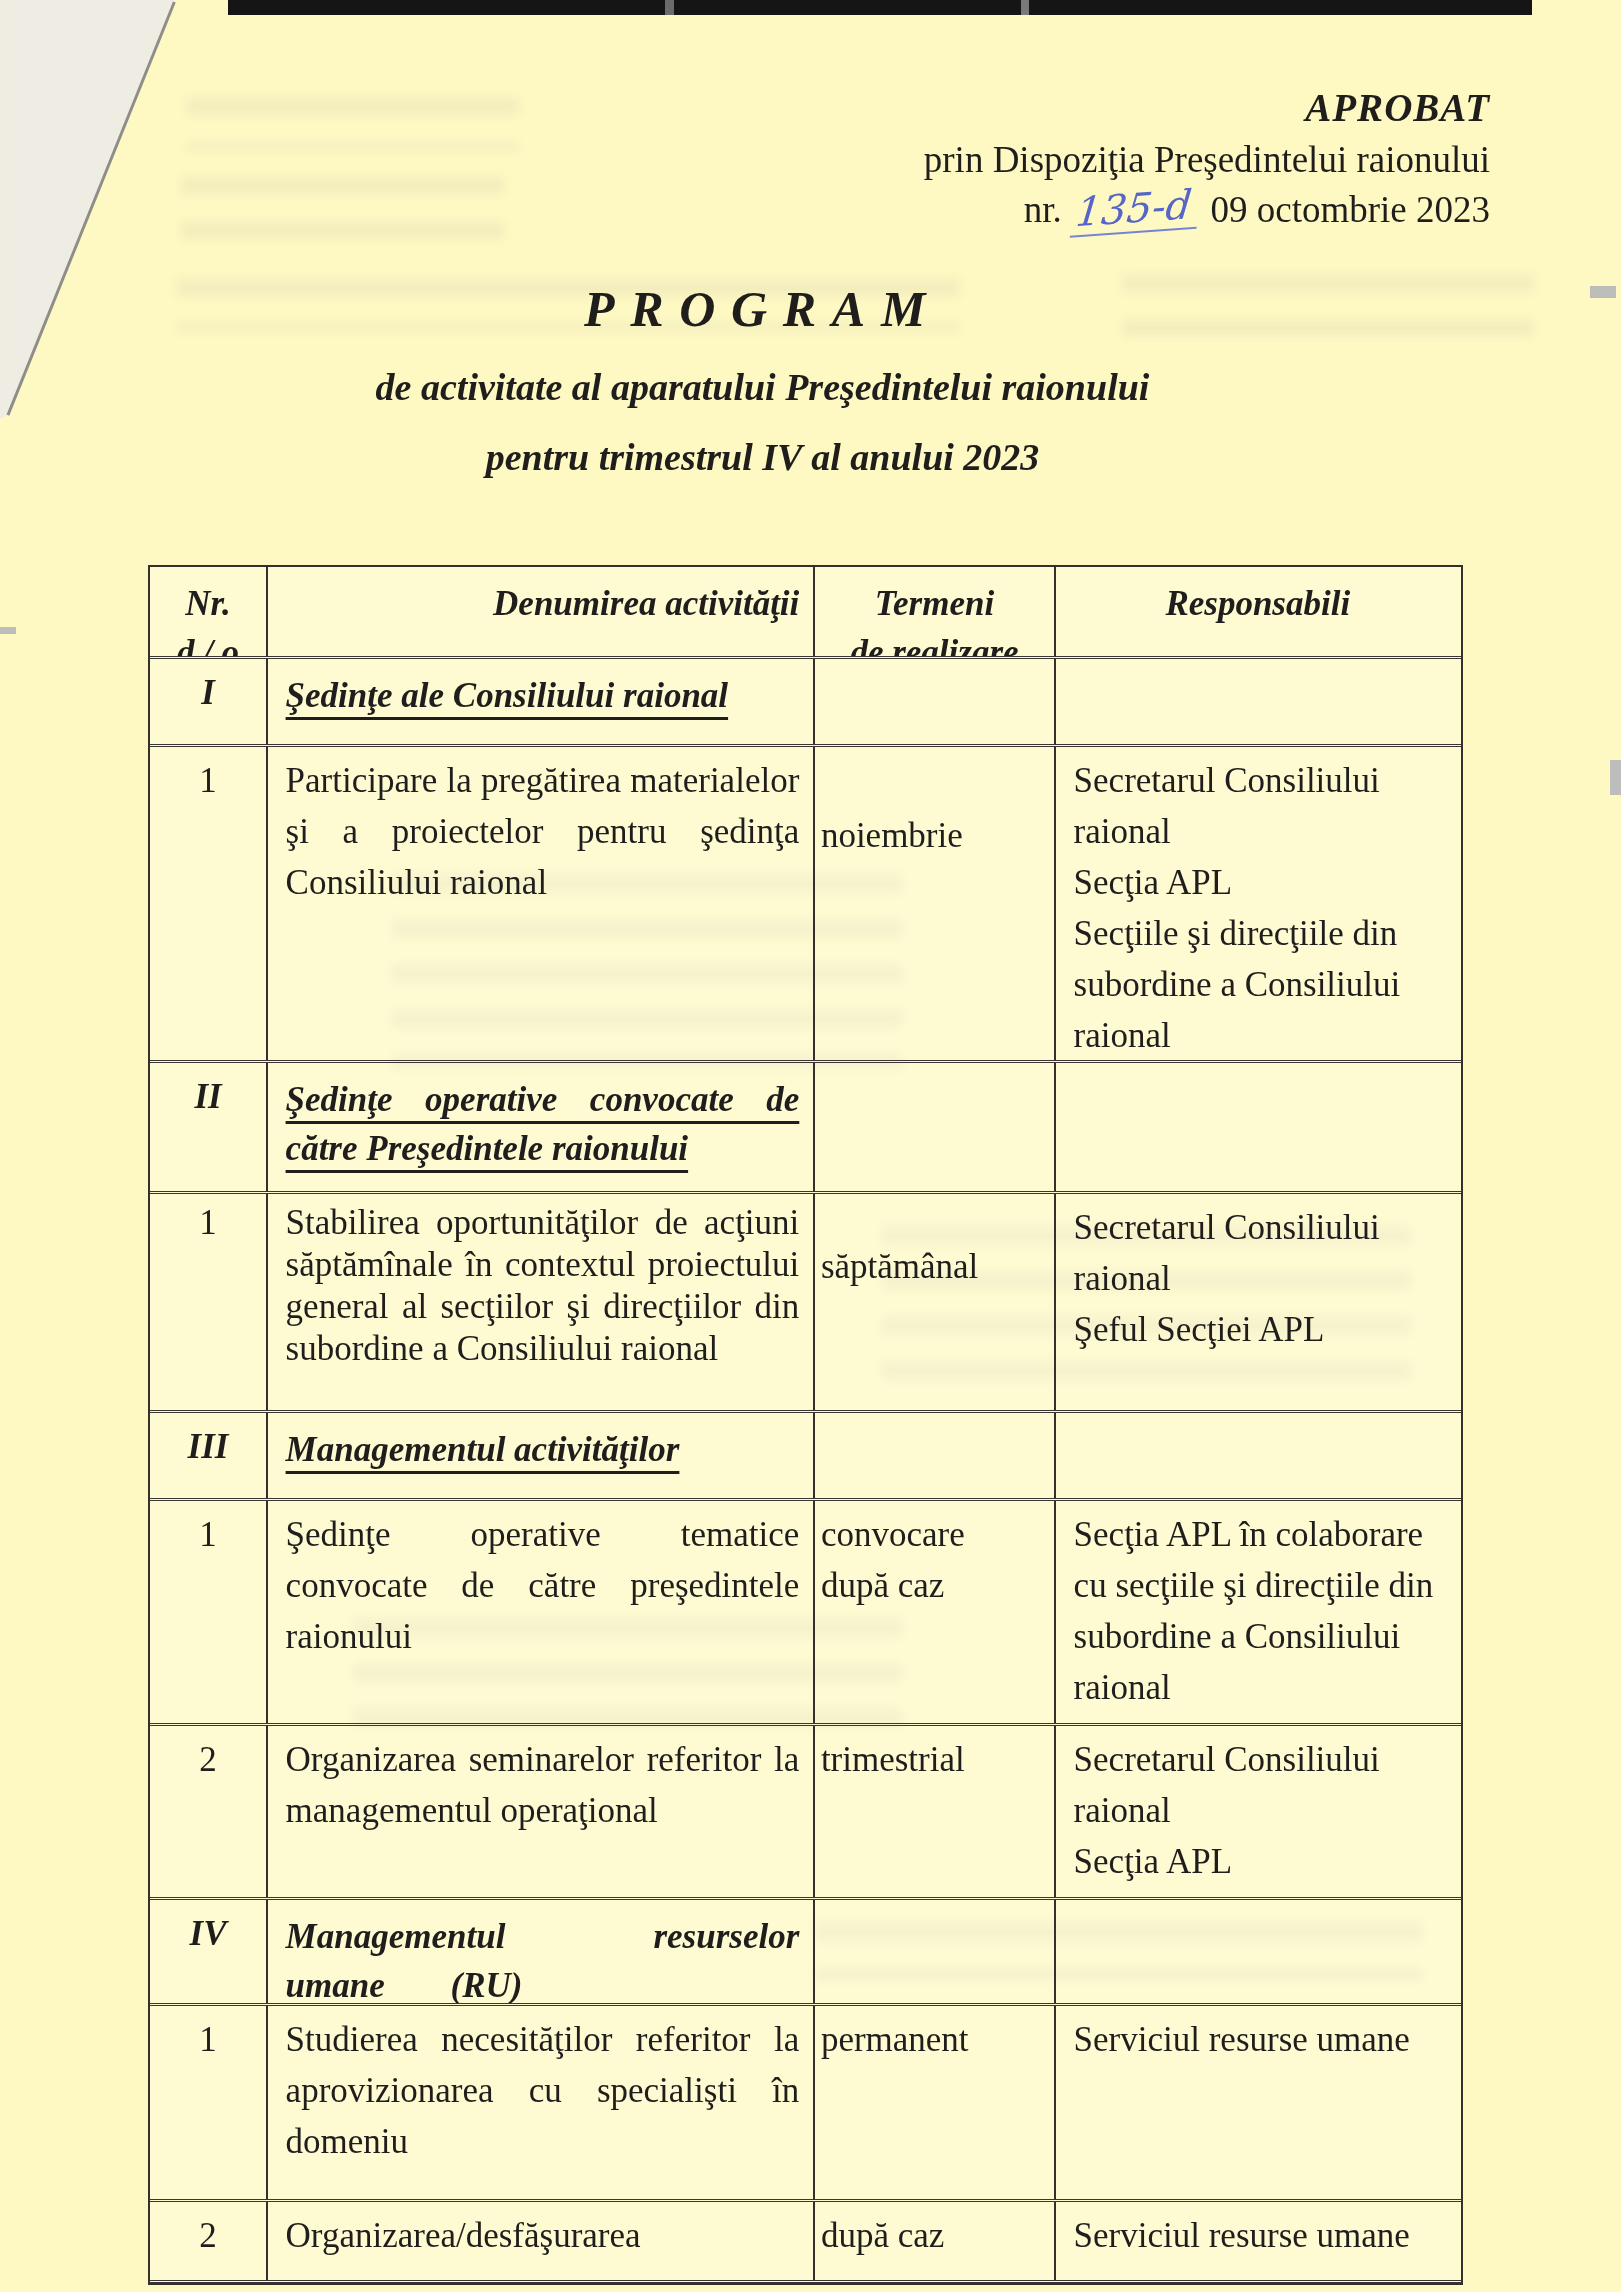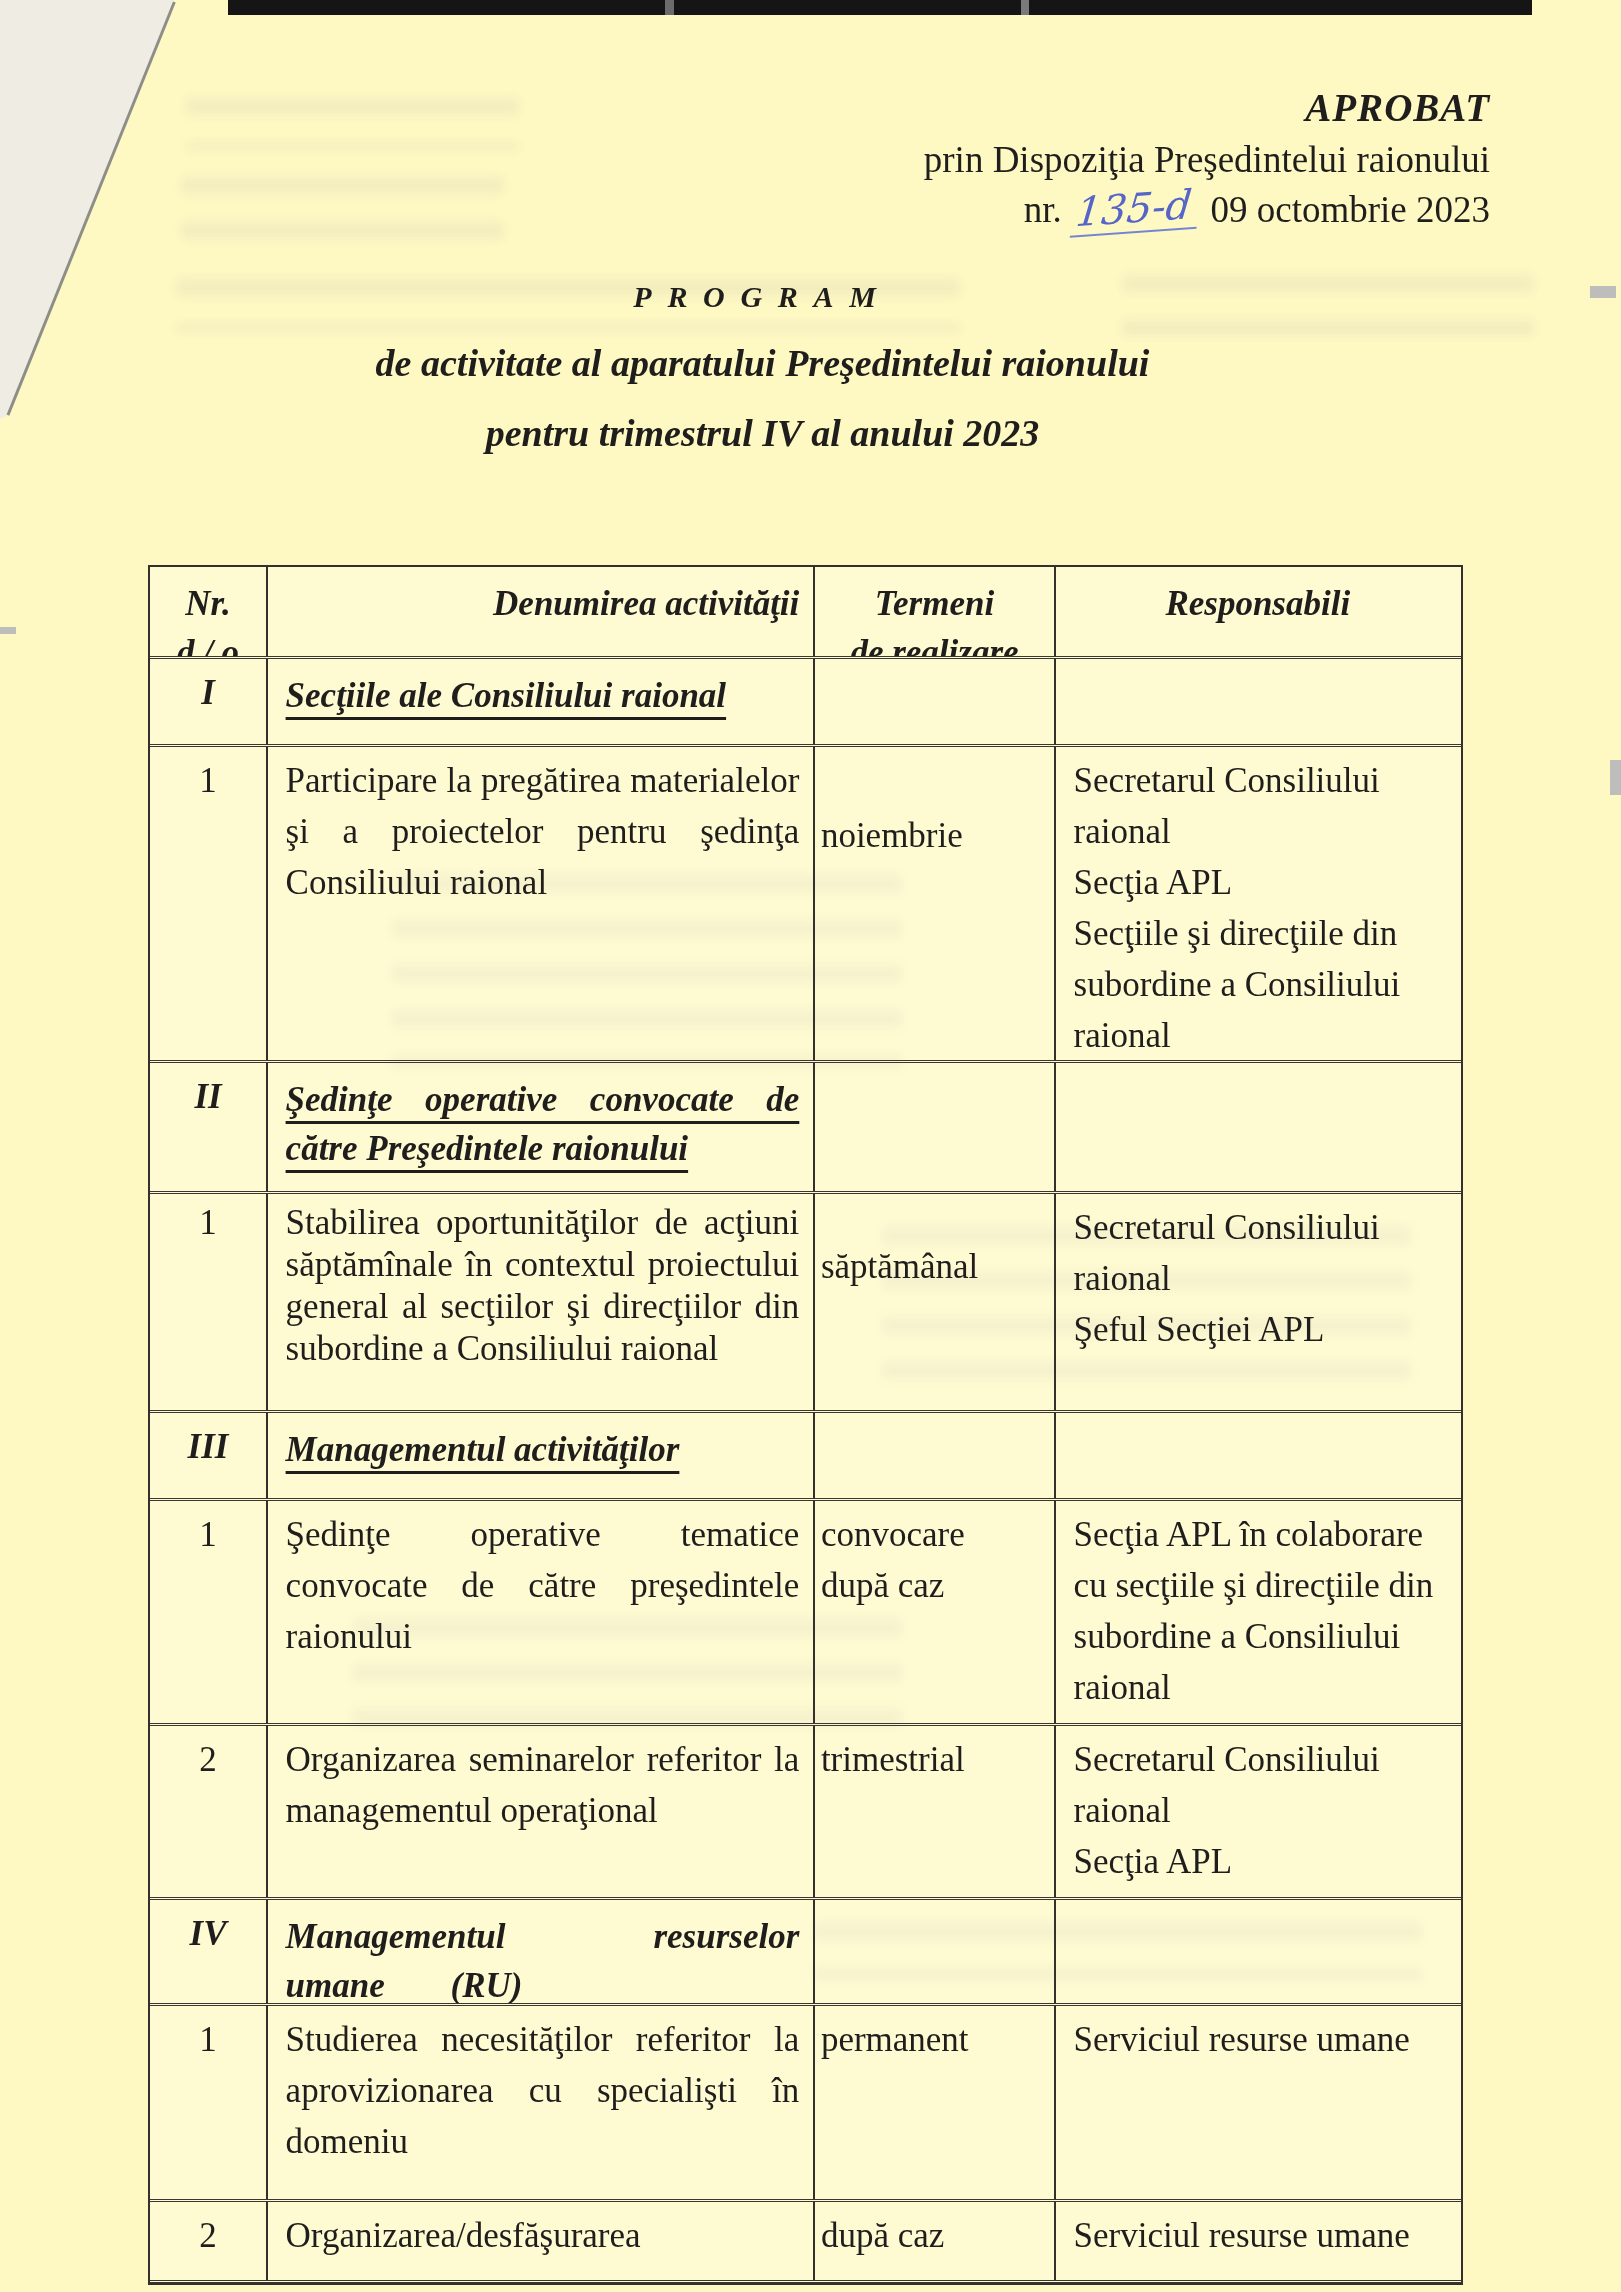--- a/index.html
+++ b/index.html
@@ -16,21 +16,21 @@
   .ghost{position:absolute;pointer-events:none;opacity:.09;filter:blur(4.9px);
     background-image:repeating-linear-gradient(to bottom,rgba(60,60,90,0) 0 7.8px,rgba(60,60,90,.65) 15.7px 25.5px,rgba(60,60,90,0) 33px 45px);}
   
   .approval{position:absolute;top:82px;right:131px;text-align:right;font-size:37px;line-height:1.35;}
   .approval .apv-title{font-weight:bold;font-style:italic;font-size:39px;letter-spacing:1px;}
   .hand{display:inline-block;font-style:italic;font-size:40px;line-height:1;
     transform:rotate(-4deg) skewX(-10deg);padding:0 7.8px 2.9px 3.9px;margin:0 11.8px 0 9.8px;
     border-bottom:2.9px solid #7384d4;font-family:"DejaVu Serif",serif;}
   
   .titles{position:absolute;left:108px;top:280px;width:1309px;text-align:center;}
-  .t-main{font-size:30px;font-weight:bold;font-style:italic;letter-spacing:15.7px;}
+  .t-main{font-size:50px;font-weight:bold;font-style:italic;letter-spacing:15.7px;}
   .t-sub{font-size:38px;font-weight:bold;font-style:italic;margin-top:26.5px;}
   
   .tbl{position:absolute;left:148px;top:565px;width:1315px;border:2.9px solid #34312d;box-sizing:border-box;background:rgba(255,255,255,.25);}
   .trow{display:grid;grid-template-columns:118px 547px 241px 404px;box-sizing:border-box;
     border-bottom:3.9px double #3a3732;}
   .trow:last-child{border-bottom:3.9px double #3a3732;}
   .cell{box-sizing:border-box;font-size:35px;line-height:51px;padding-top:7.8px;overflow:hidden;}
   .c-no,.c-act,.c-term{border-right:2.9px solid #34312d;}
   .c-no{text-align:center;}
   .c-act{padding:7.8px 13.7px 0 17.6px;text-align:justify;}
@@ -89,21 +89,21 @@
       <div class="cell c-no">Nr.
 d / o</div>
       <div class="cell c-act" style="text-align:right;">Denumirea activităţii</div>
       <div class="cell c-term">Termeni
 de realizare</div>
       <div class="cell c-resp" style="text-align:center;">Responsabili</div>
     </div>
 
     <div class="trow sec" style="height:88px;">
       <div class="cell c-no">I</div>
-      <div class="cell c-act"><span class="tt">Secţiile ale Consiliului raional</span></div>
+      <div class="cell c-act"><span class="tt">Şedinţe ale Consiliului raional</span></div>
       <div class="cell c-term"></div>
       <div class="cell c-resp"></div>
     </div>
 
     <div class="trow" style="height:316px;">
       <div class="cell c-no">1</div>
       <div class="cell c-act">Participare la pregătirea materialelor şi a proiectelor pentru şedinţa Consiliului raional</div>
       <div class="cell c-term pad-term-1">noiembrie</div>
       <div class="cell c-resp">Secretarul Consiliului raional
 Secţia APL

